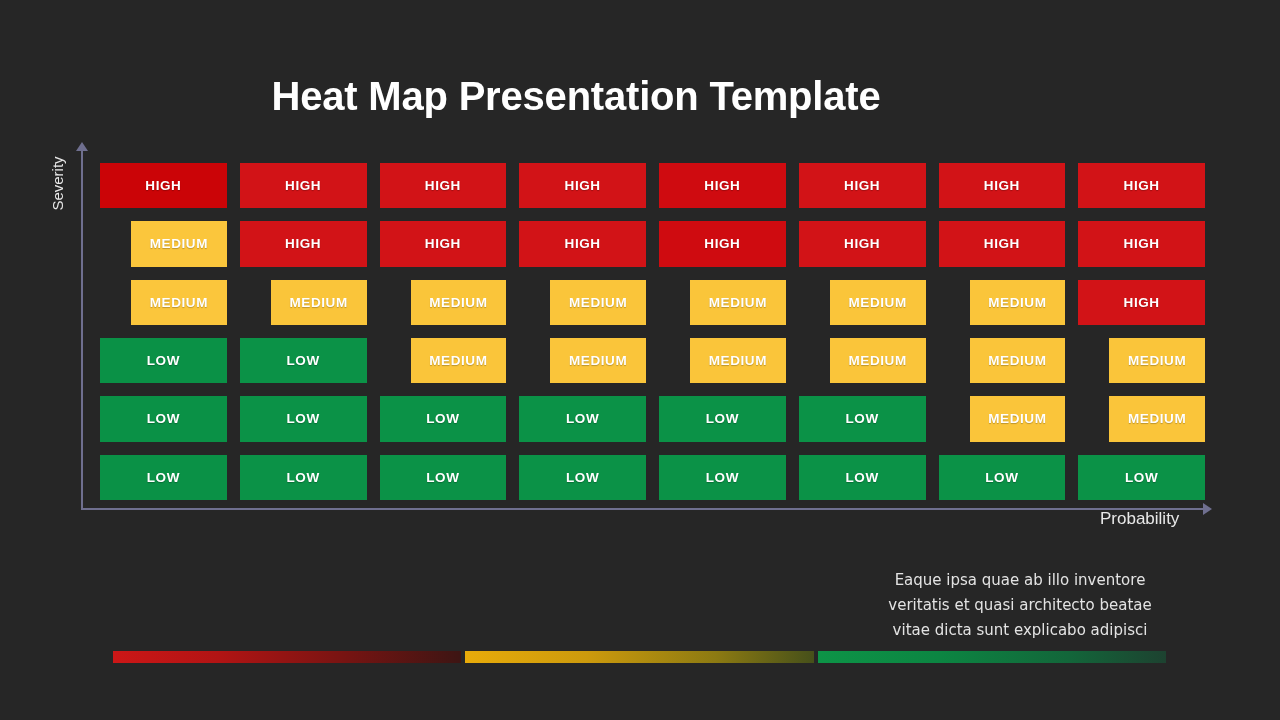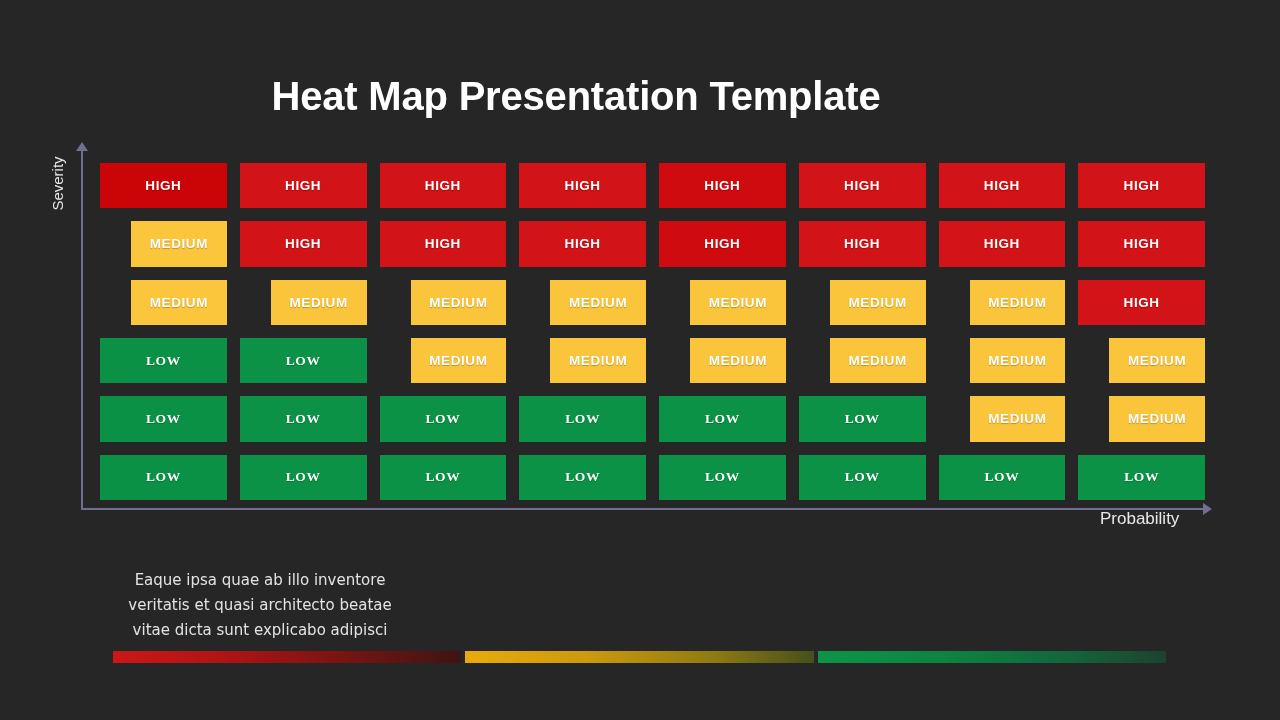--- a/index.html
+++ b/index.html
@@ -115,36 +115,36 @@
     align-items: center;
     justify-content: center;
     font-size: 13.5px;
     font-weight: bold;
     letter-spacing: 0.6px;
     color: #ffffff;
     text-shadow: 0 1px 1px rgba(0,0,0,0.25);
   }
   .cell.high   { background: #d21317; }
   .cell.medium { background: #fac53a; margin-left: 31px; }
-  .cell.low    { background: #0b9247; font-family: Liberation Serif, serif; }
+  .cell.low    { background: #0b9247; }
 
   
   .cell.c0.high   { background: #cb0407; }
   .cell.c0.medium { background: #fbc63c; }
   .cell.c0.low    { background: #0a9146; }
   .cell.c4.high   { background: #cf0b10; }
 
   
   .text-row {
     position: absolute;
     left: 110px;
     top: 568px;
     width: 1060px;
     display: flex;
-    justify-content: space-between;
+    justify-content: flex-end;
   }
   .text-col {
     width: 300px;
     text-align: center;
     color: #e3e3e3;
     font-size: 15px;
     line-height: 25px;
     font-family: "DejaVu Sans", sans-serif;
   }
 

